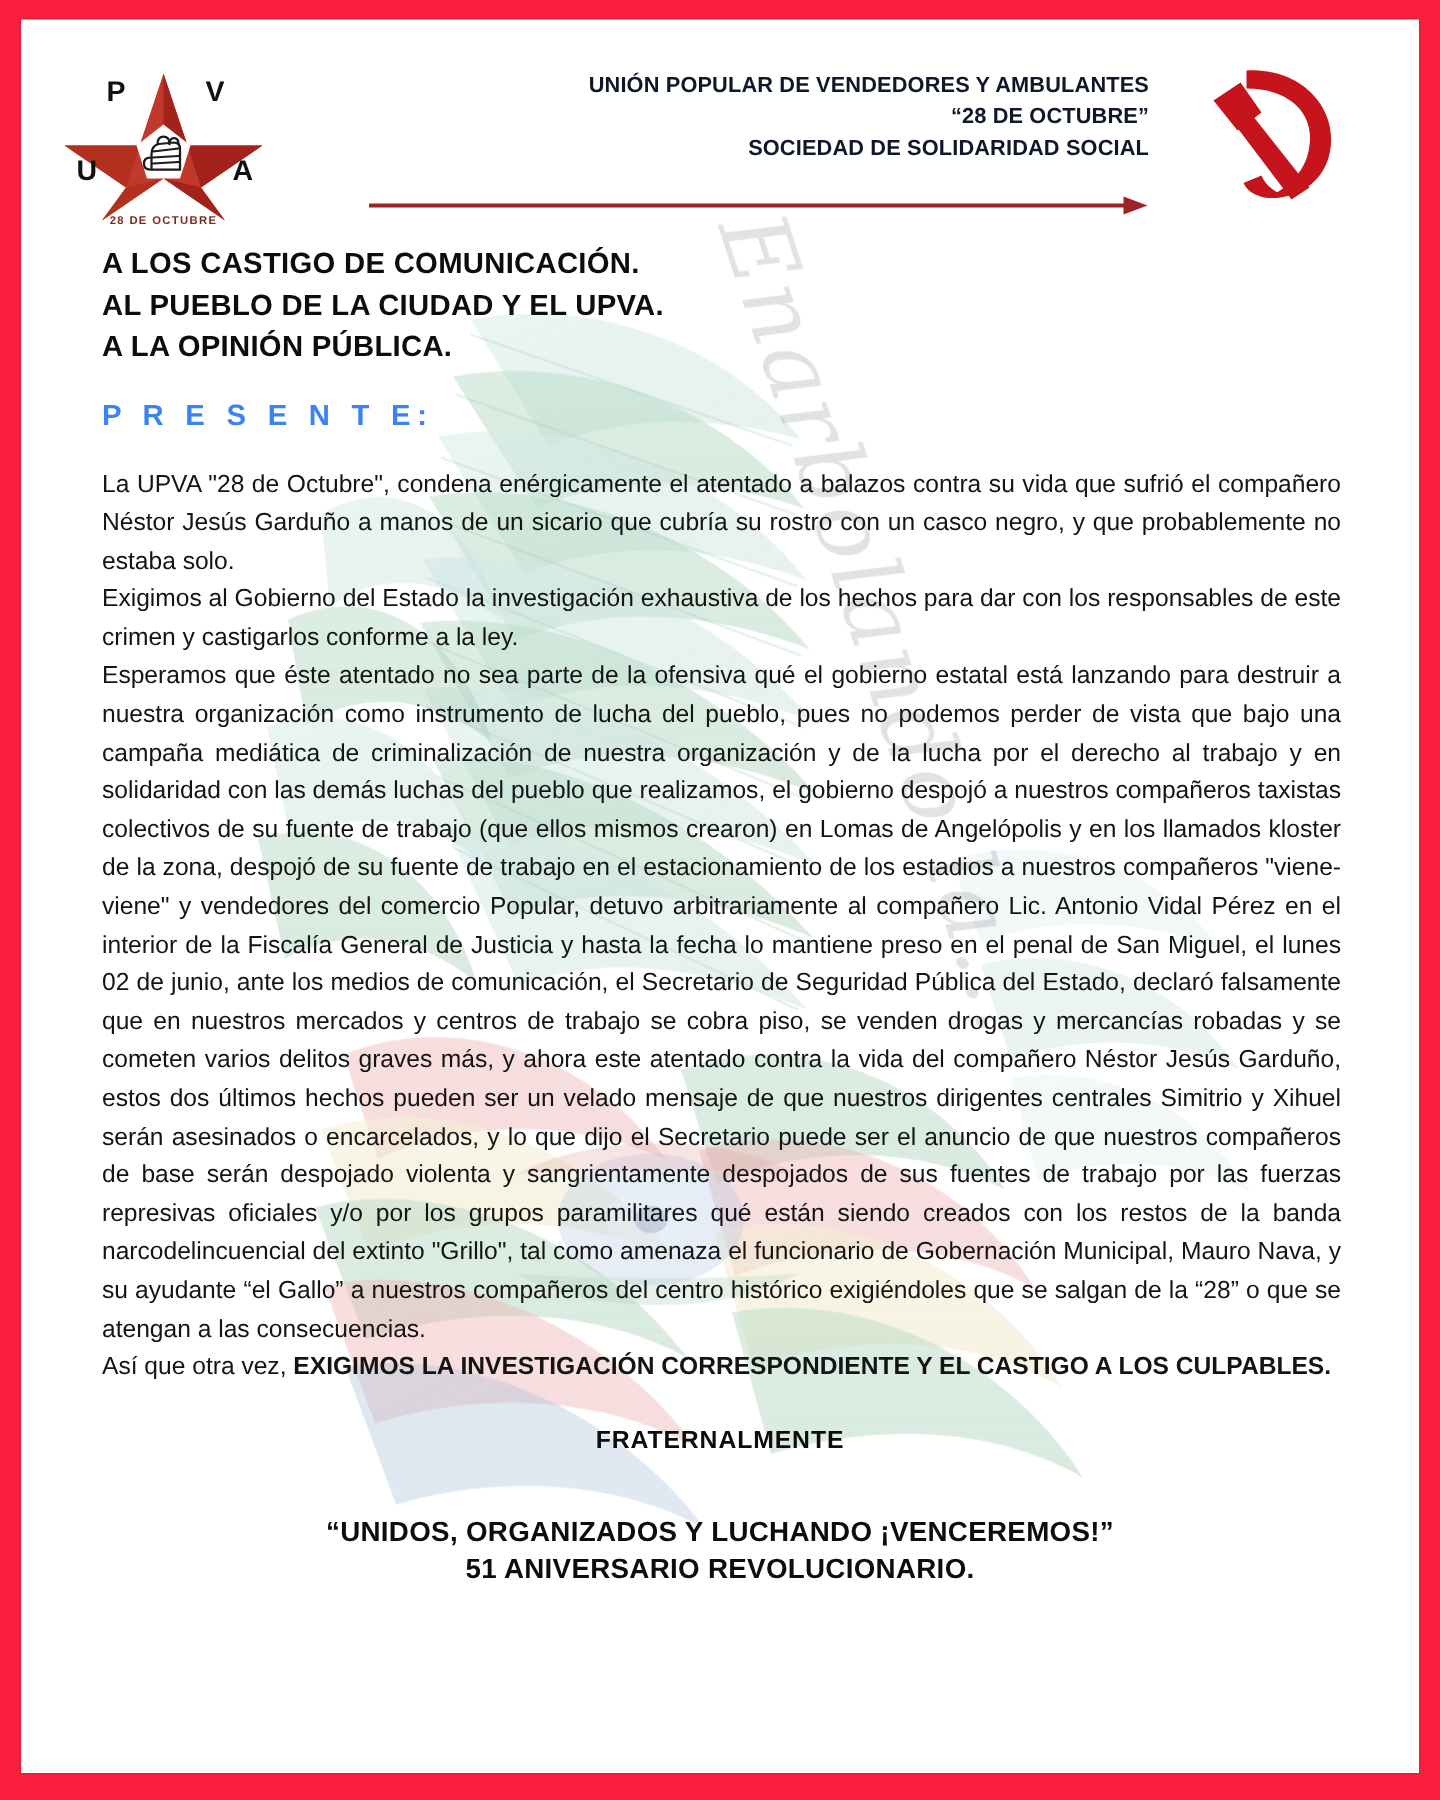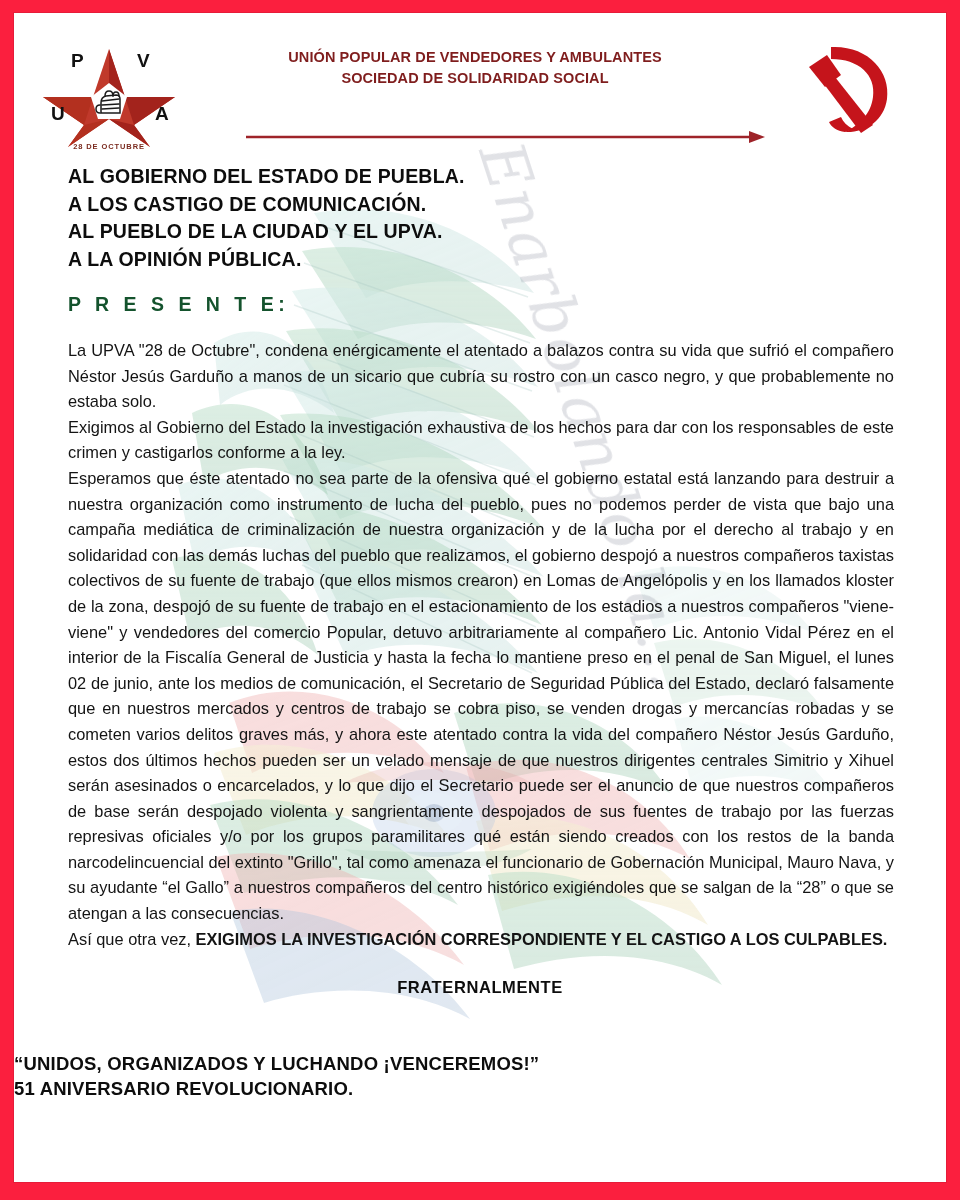--- a/index.html
+++ b/index.html
@@ -73,22 +73,23 @@
   }
   #masthead {
     flex: 1 1 auto;
     text-align: center;
     padding-top: 14px;
   }
   #masthead .mh-line {
     font-weight: bold;
     font-size: 14.5px;
     line-height: 21px;
-    color: #7f1d1d;
+    color: #0f172a;
     letter-spacing: .1px;
+    text-align: right;
   }
   #emblem-wrap {
     width: 160px;
     flex: 0 0 160px;
     display: flex;
     justify-content: center;
     padding-top: 4px;
   }
 
   
@@ -115,21 +116,21 @@
     color: #0d0d0d;
     letter-spacing: .2px;
   }
   #present {
     position: relative;
     z-index: 2;
     padding: 20px 0 0 54px;
     font-weight: bold;
     font-size: 19.5px;
     letter-spacing: 4.5px;
-    color: #14532d;
+    color: #3b82f6;
   }
 
   
   #body-copy {
     position: relative;
     z-index: 2;
     padding: 22px 52px 0 54px;
   }
   #body-copy p {
     margin: 0;
@@ -148,21 +149,22 @@
     text-align: center;
     margin-top: 26px;
     font-weight: bold;
     font-size: 16.5px;
     letter-spacing: .6px;
     color: #0d0d0d;
   }
   #slogan {
     position: relative;
     z-index: 2;
-    margin-top: 54px;
+    text-align: center;
+    margin-top: 38px;
   }
   #slogan .sl-line {
     font-weight: bold;
     font-size: 18.5px;
     line-height: 25px;
     letter-spacing: .2px;
     color: #0d0d0d;
   }
 </style>
 </head>
@@ -288,20 +290,21 @@
           <text x="30" y="32" font-family="Liberation Sans, sans-serif" font-size="19" font-weight="bold" fill="#111">P</text>
           <text x="96" y="32" font-family="Liberation Sans, sans-serif" font-size="19" font-weight="bold" fill="#111">V</text>
           <text x="10" y="85" font-family="Liberation Sans, sans-serif" font-size="19" font-weight="bold" fill="#111">U</text>
           <text x="114" y="85" font-family="Liberation Sans, sans-serif" font-size="19" font-weight="bold" fill="#111">A</text>
           <text x="68" y="114" text-anchor="middle" font-family="Liberation Sans, sans-serif" font-size="7.5" font-weight="bold" letter-spacing="0.9" fill="#7a2a1e">28 DE OCTUBRE</text>
         </svg>
       </div>
 
       <div id="masthead">
         <div class="mh-line">UNIÓN POPULAR DE VENDEDORES Y AMBULANTES</div>
+        <div class="mh-line">“28 DE OCTUBRE”</div>
         <div class="mh-line">SOCIEDAD DE SOLIDARIDAD SOCIAL</div>
       </div>
 
       <div id="emblem-wrap">
         <svg width="118" height="104" viewBox="0 0 118 104">
           <g fill="#c5141b">
 
             <path d="M44 10 C 80 8, 104 34, 100 62 C 97 84, 78 96, 58 95 C 72 88, 84 77, 86 60 C 89 38, 72 22, 44 22 Z"></path>
 
             <path d="M58 95 C 50 94, 44 90, 42 85 L 54 80 C 56 85, 60 89, 66 92 Z"></path>
@@ -315,21 +318,20 @@
     </div>
 
     <div id="arrow-row">
       <svg id="arrow-rule" width="520" height="16" viewBox="0 0 520 16">
         <line x1="0" y1="8" x2="505" y2="8" stroke="#9e2329" stroke-width="2.6"></line>
         <polygon points="503,2 519,8 503,14" fill="#9e2329"></polygon>
       </svg>
     </div>
 
     <div id="addressees">
-      <div class="addr-line">AL GOBIERNO DEL ESTADO DE PUEBLA.</div>
       <div class="addr-line">A LOS CASTIGO DE COMUNICACIÓN.</div>
       <div class="addr-line">AL PUEBLO DE LA CIUDAD  Y EL UPVA.</div>
       <div class="addr-line">A LA OPINIÓN PÚBLICA.</div>
     </div>
 
     <div id="present">P R E S E N T E:</div>
 
     <div id="body-copy">
       <p>La UPVA "28 de Octubre", condena enérgicamente el atentado a balazos contra su vida que sufrió el compañero Néstor Jesús Garduño a manos de un sicario que cubría su rostro con un casco negro, y que probablemente no estaba solo.</p>
       <p>Exigimos al Gobierno del Estado la investigación exhaustiva de los hechos para dar con los responsables de este crimen y castigarlos conforme a la ley.</p>

